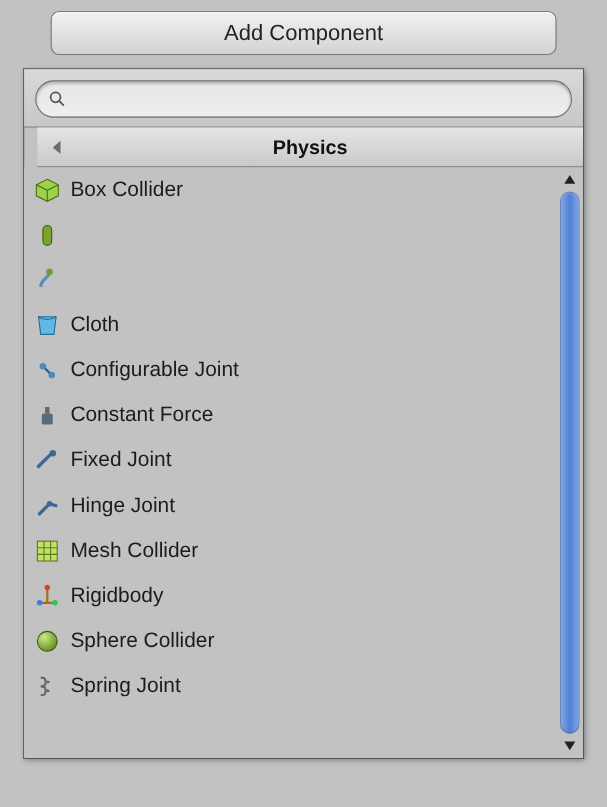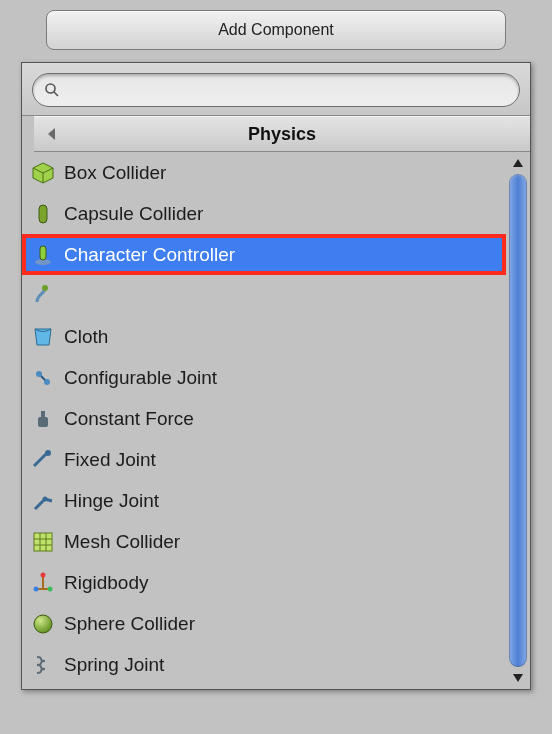--- a/index.html
+++ b/index.html
@@ -15,21 +15,21 @@
       background: #c2c2c2;
     }
     .add-button {
       display: block;
       width: 460px;
       height: 40px;
       margin: 0 auto 12px auto;
       border: 1px solid #7a7a7a;
       border-radius: 8px;
       background: linear-gradient(#f1f1f1, #d3d3d3);
-      font-size: 16px;
+      font-size: 20px;
       color: #222;
       cursor: pointer;
       box-shadow: 0 1px 0 rgba(255,255,255,0.6) inset;
       text-align: center;
     }
     .panel {
       width: 510px;
       margin: 0 auto;
       background: #c2c2c2;
       border: 1px solid #555;
@@ -201,30 +201,20 @@
               </svg>
             </span>
             <span>Box Collider</span>
           </div>
           <div class="item">
             <span class="ic">
               <svg width="24" height="24" viewBox="0 0 24 24">
                 <rect x="8" y="3" width="8" height="18" rx="4" fill="#7aa52a" stroke="#3d5a12" stroke-width="1"></rect>
               </svg>
             </span>
-            <span>Capsule Collider</span>
-          </div>
-          <div class="item selected">
-            <span class="ic">
-              <svg width="24" height="24" viewBox="0 0 24 24">
-                <ellipse cx="12" cy="19" rx="8" ry="3" fill="#8aa0b5" opacity="0.7"></ellipse>
-                <rect x="9" y="3" width="6" height="14" rx="3" fill="#8fcf3c" stroke="#3d5a12" stroke-width="1"></rect>
-              </svg>
-            </span>
-            <span>Character Controller</span>
           </div>
           <div class="item">
             <span class="ic">
               <svg width="24" height="24" viewBox="0 0 24 24">
                 <path d="M6 18 C6 10, 14 10, 14 4" fill="none" stroke="#5b8fb9" stroke-width="3"></path>
                 <circle cx="14" cy="4" r="3" fill="#6e9e2b"></circle>
               </svg>
             </span>
           </div>
           <div class="item">

